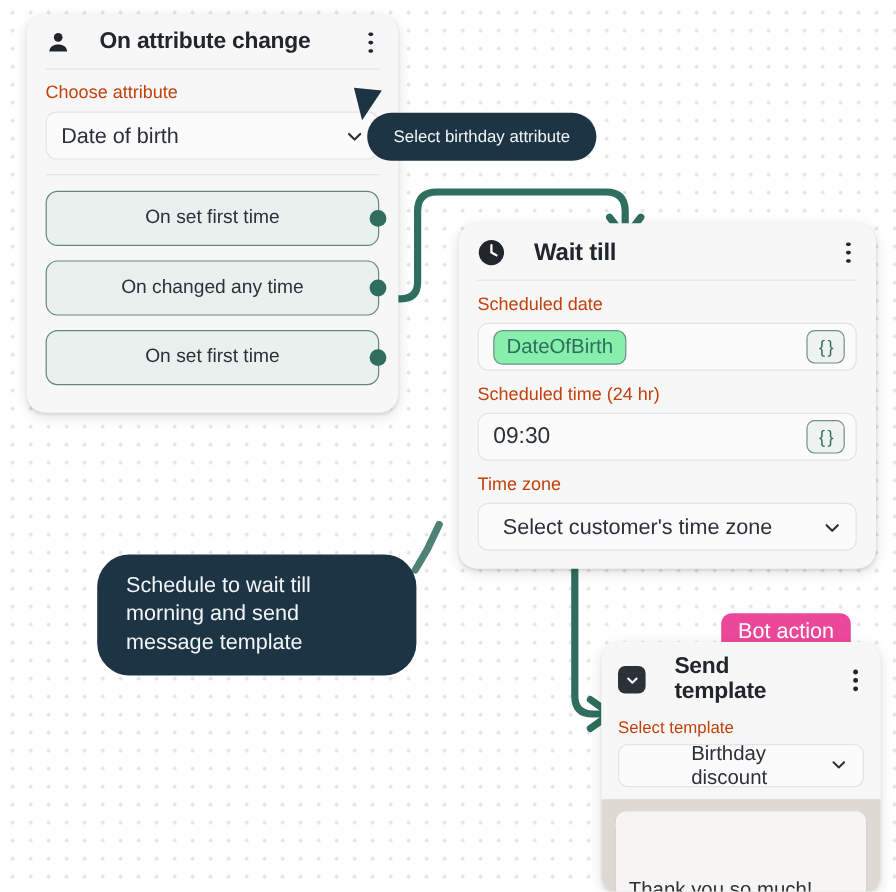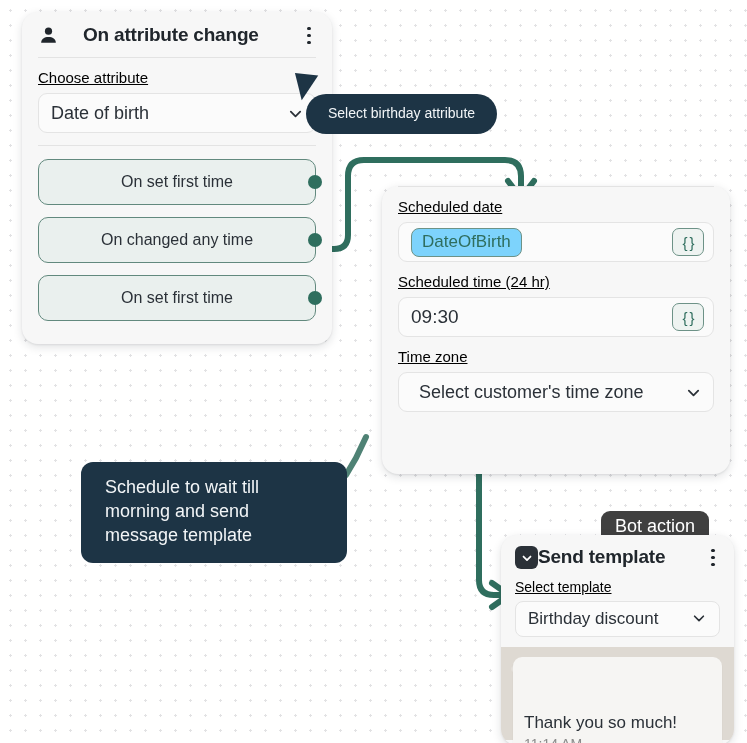--- a/index.html
+++ b/index.html
@@ -32,21 +32,21 @@
     flex:1;line-height:1.1;
   }
   .kebab{
     width:18px;height:20px;display:flex;flex-direction:column;
     align-items:center;justify-content:center;gap:3.5px;cursor:pointer;flex:0 0 auto;
   }
   .kebab i{display:block;width:3.6px;height:3.6px;border-radius:50%;background:#20262c;}
   .divider{height:1px;background:#e3e3e3;margin:0 16px;}
 
   .field-label{
-    font-size:15px;color:#000000;padding:11px 16px 6px 16px;line-height:1.2;text-decoration:underline;
+    font-size:15px;color:#c2410c;padding:11px 16px 6px 16px;line-height:1.2;
   }
   .select{
     margin:0 16px;height:40px;background:#fbfbfb;border:1px solid #e4e4e4;
     border-radius:9px;display:flex;align-items:center;padding:0 12px;
     box-sizing:border-box;cursor:pointer;
   }
   .select .val{flex:1;font-size:18px;color:#2b3138;}
   .chev{width:15px;height:15px;flex:0 0 auto;}
 
   
@@ -68,77 +68,77 @@
   
   #card-wait{left:382px;top:186px;width:348px;height:288px;}
   .clock{width:23px;height:23px;flex:0 0 auto;}
   .inputbox{
     margin:0 16px;height:40px;background:#fbfbfb;border:1px solid #e4e4e4;
     border-radius:9px;display:flex;align-items:center;padding:0 9px 0 12px;
     box-sizing:border-box;
   }
   .inputbox .txt{flex:1;font-size:19px;color:#2b3138;}
   .chip{
-    display:inline-block;background:#7dd3fc;border:1.2px solid #6d9287;
+    display:inline-block;background:#86efac;border:1.2px solid #6d9287;
     border-radius:8px;color:#2f6e5e;font-size:17px;padding:3px 10px 4px 10px;
   }
   .curly{
     width:30px;height:26px;flex:0 0 auto;border:1.3px solid #6d9287;border-radius:7px;
     background:#eef3f1;color:#2f6e5e;font-size:15px;
     display:flex;align-items:center;justify-content:center;cursor:pointer;letter-spacing:-1px;
   }
 
   
   #card-send{left:501px;top:535px;width:233px;height:210px;overflow:hidden;}
-  #card-send .card-head{padding:11px 12px 8px 14px;gap:0;justify-content:space-between;}
+  #card-send .card-head{padding:11px 12px 8px 14px;gap:24px;justify-content:space-between;}
   #card-send .card-title{font-size:19px;}
   .cbox{
     width:23px;height:23px;border-radius:6px;background:#2b3138;flex:0 0 auto;
     display:flex;align-items:center;justify-content:center;
   }
   #card-send .field-label{padding:2px 14px 5px 14px;font-size:14px;}
   #card-send .select{margin:0 14px;height:36px;border-radius:8px;}
-  #card-send .select .val{font-size:17px;}
+  #card-send .select .val{font-size:17px;margin-left:48px;}
   .chat{
     margin:10px 0 0 0;height:93px;
     background-color:#ded9d2;
     background-image:
       radial-gradient(ellipse 14px 9px at 18px 22px, rgba(255,255,255,.45) 40%, rgba(0,0,0,0) 60%),
       radial-gradient(ellipse 11px 13px at 92px 60px, rgba(255,255,255,.4) 40%, rgba(0,0,0,0) 60%),
       radial-gradient(ellipse 16px 8px at 160px 18px, rgba(255,255,255,.4) 40%, rgba(0,0,0,0) 60%),
       radial-gradient(circle 8px at 58px 78px, rgba(255,255,255,.35) 45%, rgba(0,0,0,0) 62%),
       radial-gradient(circle 9px at 205px 70px, rgba(255,255,255,.35) 45%, rgba(0,0,0,0) 62%);
     padding:10px 12px;box-sizing:border-box;
   }
   .bubble{
     background:#f6f5f3;border-radius:9px;padding:8px 11px 6px 11px;
     box-shadow:0 1px 1px rgba(0,0,0,.12);
   }
   .bubble .msg{font-size:17px;color:#2b3138;line-height:1.2;margin-top:48px;}
   .bubble .time{font-size:14px;color:#8b8b8b;text-align:left;margin-top:3px;}
 
   .badge{
     position:absolute;left:601px;top:511px;
-    background:#404040;color:#ffffff;font-size:18px;
+    background:#ec4899;color:#ffffff;font-size:18px;
     padding:5px 14px 7px 14px;border-radius:9px 9px 0 0;
     line-height:1.2;
   }
 
   
   .tip{
     position:absolute;background:#1d3445;color:#f2f5f7;
     border-radius:22px;line-height:1.32;
   }
   #tip-attr{left:306px;top:94px;padding:10px 22px 12px 22px;font-size:14px;border-radius:24px;}
   #tip-attr .ptr{
     position:absolute;left:-8px;top:-24px;width:0;height:0;
     border-left:22px solid #1d3445;border-bottom:20px solid transparent;
     border-top:8px solid transparent;transform:rotate(-14deg);
   }
-  #tip-sched{left:81px;top:462px;width:266px;padding:14px 20px 16px 24px;font-size:18px;box-sizing:border-box;border-radius:12px;}
+  #tip-sched{left:81px;top:462px;width:266px;padding:14px 20px 16px 24px;font-size:18px;box-sizing:border-box;border-radius:27px;}
 </style>
 </head>
 <body>
 
 <div class="canvas">
 
   <svg class="wires" viewBox="0 0 747 743">
 
     <path d="M 322 249 L 334 249 Q 348 249 348 235 L 348 176 Q 348 160 364 160 L 505 160 Q 521 160 521 176 L 521 196" fill="none" stroke="#2f6e5e" stroke-width="6" stroke-linecap="round"></path>
     <path d="M 508 181 L 521 198 L 534 181" fill="none" stroke="#2f6e5e" stroke-width="6" stroke-linecap="round" stroke-linejoin="round"></path>
@@ -189,20 +189,34 @@
         <span class="port"></span>
       </div>
       <div class="opt">
         <span>On set first time</span>
         <span class="port"></span>
       </div>
     </div>
   </div>
 
   <div class="card" id="card-wait">
+    <div class="card-head">
+      <span class="clock">
+        <svg viewBox="0 0 24 24" width="23" height="23">
+          <circle cx="12" cy="12" r="11" fill="#20262c"></circle>
+          <path d="M12 5.6 L12 12 L16.4 14.4" fill="none" stroke="#ffffff" stroke-width="2" stroke-linecap="round" stroke-linejoin="round"></path>
+        </svg>
+      </span>
+      <div class="card-title">Wait till</div>
+      <div class="kebab">
+          <i></i>
+          <i></i>
+          <i></i>
+        </div>
+    </div>
     <div class="divider"></div>
 
     <div class="field-label">Scheduled date</div>
     <div class="inputbox">
       <span class="txt">
         <span class="chip">DateOfBirth</span>
       </span>
       <span class="curly">{ }</span>
     </div>
 

